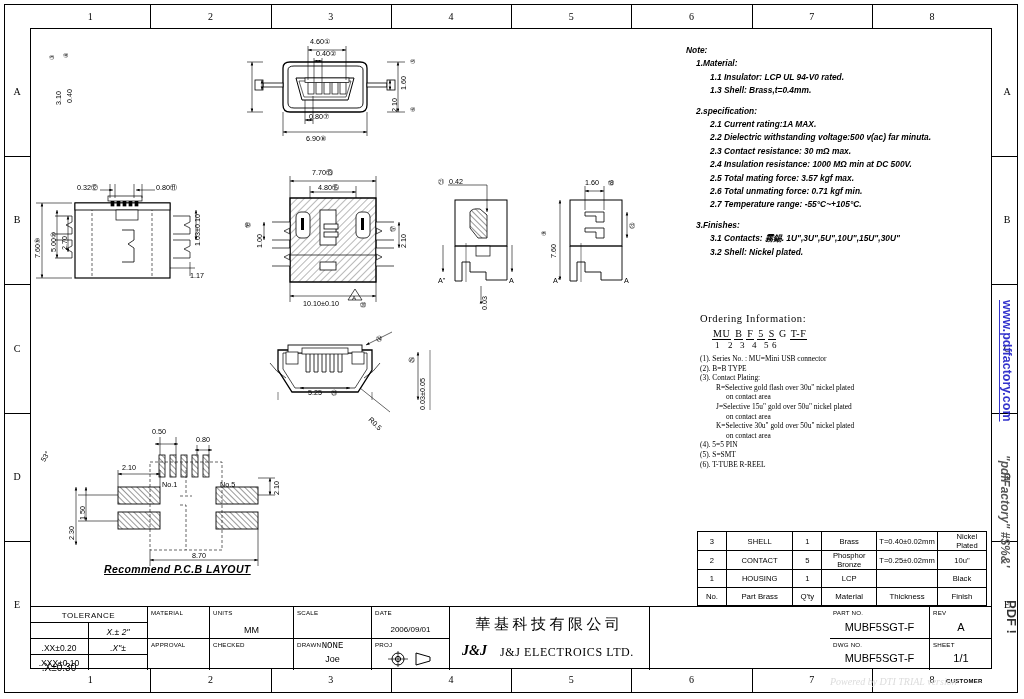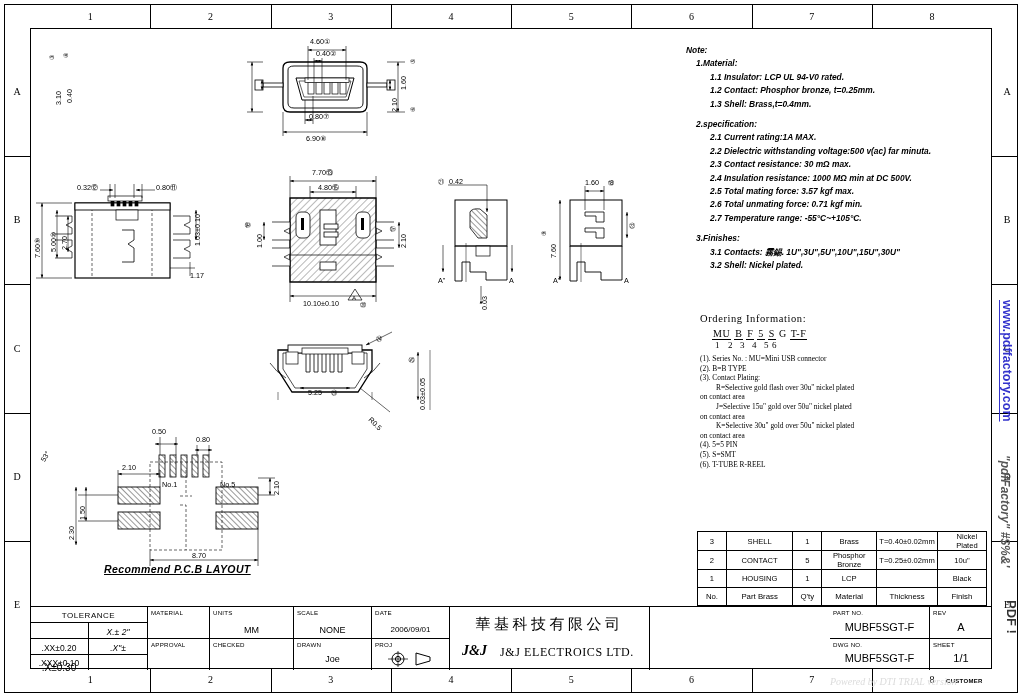--- a/index.html
+++ b/index.html
@@ -30,21 +30,21 @@
 
   
   #ordering{position:absolute;left:700px;top:313px;width:300px;
             font-family:"Liberation Serif",serif;}
   #ord-title{font-size:10.5px;letter-spacing:.6px;}
   #ord-code{margin-top:4px;margin-left:12px;font-size:10px;letter-spacing:.5px;}
   #ord-code .u{border-bottom:1px solid #000;padding:0 1px;}
   #ord-num{margin-left:12px;font-size:9px;letter-spacing:.5px;margin-top:1px;}
   #ordering .ol{font-size:7.4px;line-height:9.6px;white-space:nowrap;}
   #ordering .ol.i1{margin-left:16px;}
-  #ordering .ol.i2{}
+  #ordering .ol.i2{margin-left:26px;}
 
   
   table{border-collapse:collapse;position:absolute;}
   table td{border:1px solid #000;text-align:center;vertical-align:middle;
            font-size:7.6px;font-family:"Liberation Sans",sans-serif;padding:0;}
   #bom{left:697px;top:531px;width:290px;}
   #bom td{height:17px;font-size:7.6px;}
   #bom td.nm{font-size:7.8px;}
 
   
@@ -439,21 +439,20 @@
     <text class="dimtxt" x="-540" y="74" transform="rotate(-90)">2.30</text>
     <text class="dimtxt" x="192" y="558">8.70</text>
     <text class="dimtxt" x="162" y="487">No.1</text>
     <text class="dimtxt" x="220" y="487">No.5</text>
   </svg>
 
   <div id="notes">
       <div class="n lvl0">Note:</div>
       <div class="n lvl1">1.Material:</div>
       <div class="n lvl2">1.1 Insulator: LCP UL 94-V0 rated.</div>
-      <div class="n lvl2">1.2 Contact: Phosphor bronze, t=0.25mm.</div>
       <div class="n lvl2">1.3 Shell: Brass,t=0.4mm.</div>
       <div class="gap"></div>
       <div class="n lvl1">2.specification:</div>
       <div class="n lvl2">2.1 Current rating:1A MAX.</div>
       <div class="n lvl2">2.2 Dielectric withstanding voltage:500 v(ac) far minuta.</div>
       <div class="n lvl2">2.3 Contact resistance: 30 mΩ max.</div>
       <div class="n lvl2">2.4 Insulation resistance: 1000 MΩ min at DC 500V.</div>
       <div class="n lvl2">2.5 Total mating force: 3.57 kgf max.</div>
       <div class="n lvl2">2.6 Total unmating force: 0.71 kgf min.</div>
       <div class="n lvl2">2.7 Temperature range: -55°C~+105°C.</div>
@@ -545,21 +544,21 @@
     <div class="cell cellb" style="left:118px;top:0;width:62px;height:32px;">
       <div class="lab">MATERIAL</div>
       <div class="val" style="top:17px;"></div>
     </div>
     <div class="cell cellb" style="left:180px;top:0;width:84px;height:32px;">
       <div class="lab">UNITS</div>
       <div class="val" style="top:18px;">MM</div>
     </div>
     <div class="cell cellb" style="left:264px;top:0;width:78px;height:32px;">
       <div class="lab">SCALE</div>
-      <div class="val" style="top:18px;">NONE</div>
+      <div class="val" style="top:34px;font-family:Liberation Mono, monospace;">NONE</div>
     </div>
     <div class="cell cellb" style="left:342px;top:0;width:78px;height:32px;">
       <div class="lab">DATE</div>
       <div class="val" style="top:18px;font-size:8px;">2006/09/01</div>
     </div>
     <div class="cell" style="left:118px;top:32px;width:62px;height:31px;">
       <div class="lab">APPROVAL</div>
       <div class="val" style="top:16px;"></div>
     </div>
     <div class="cell" style="left:180px;top:32px;width:84px;height:31px;">

